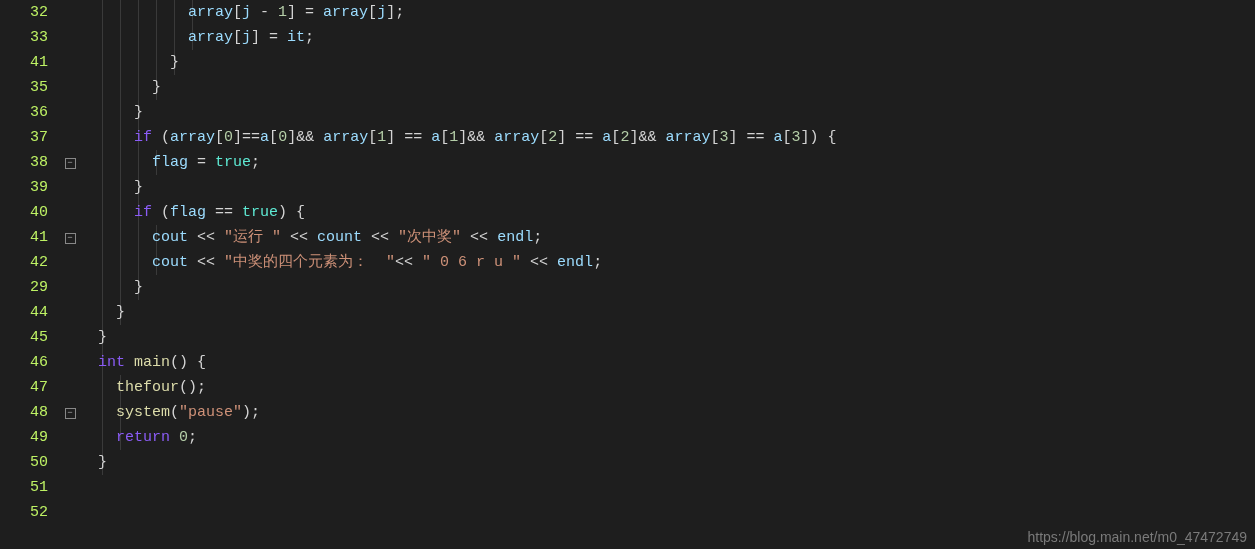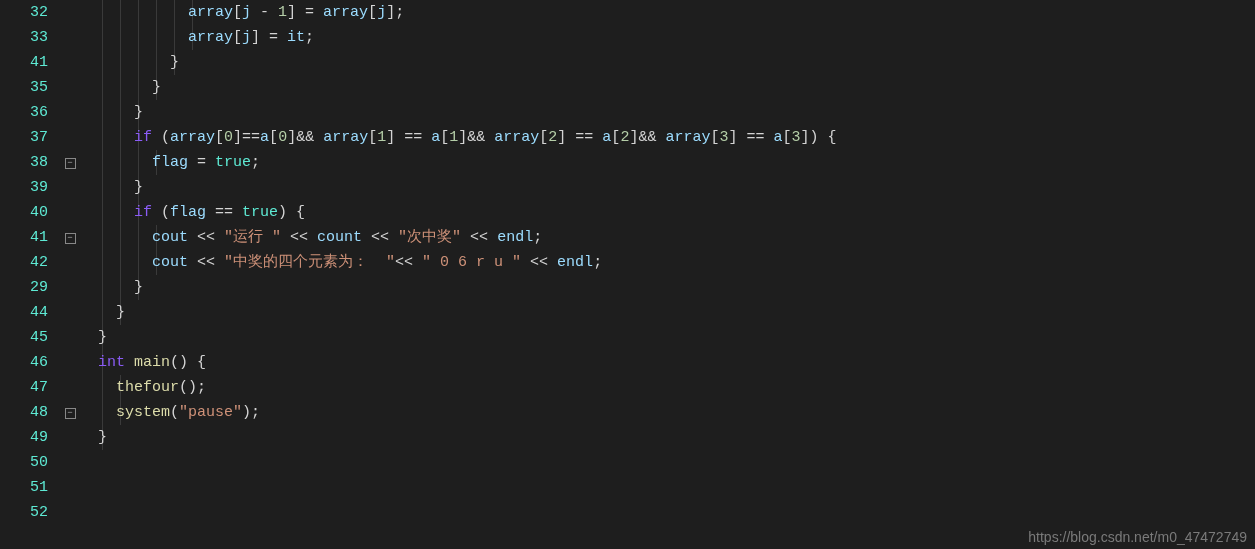--- a/index.html
+++ b/index.html
@@ -16,21 +16,21 @@
   .editor {
     display: flex;
     width: 100%;
     height: 100%;
   }
   .gutter {
     width: 60px;
     background: #1e1e1e;
     text-align: right;
     padding-right: 12px;
-    color: #5eead4;
+    color: #bef264;
     user-select: none;
     flex-shrink: 0;
   }
   .gutter-line {
     height: 25px;
     line-height: 25px;
   }
   .fold-col {
     width: 20px;
     background: #1e1e1e;
@@ -160,17 +160,18 @@
       <div class="code-line"><span class="guide" style="left: 22px;"></span><span class="guide" style="left: 40px;"></span><span class="guide" style="left: 58px;"></span><span class="code-text" style="padding-left: 54px;"><span class="t-br">}</span></span></div>
       <div class="code-line"><span class="guide" style="left: 22px;"></span><span class="guide" style="left: 40px;"></span><span class="guide" style="left: 58px;"></span><span class="code-text" style="padding-left: 54px;"><span class="t-kw">if </span><span class="t-op">(</span><span class="t-var">flag</span><span class="t-op"> == </span><span class="t-kw2">true</span><span class="t-op">) {</span></span></div>
       <div class="code-line"><span class="guide" style="left: 22px;"></span><span class="guide" style="left: 40px;"></span><span class="guide" style="left: 58px;"></span><span class="guide" style="left: 76px;"></span><span class="code-text" style="padding-left: 72px;"><span class="t-var">cout</span><span class="t-op"> &lt;&lt; </span><span class="t-str">"运行 "</span><span class="t-op"> &lt;&lt; </span><span class="t-var">count</span><span class="t-op"> &lt;&lt; </span><span class="t-str">"次中奖"</span><span class="t-op"> &lt;&lt; </span><span class="t-var">endl</span><span class="t-op">;</span></span></div>
       <div class="code-line"><span class="guide" style="left: 22px;"></span><span class="guide" style="left: 40px;"></span><span class="guide" style="left: 58px;"></span><span class="guide" style="left: 76px;"></span><span class="code-text" style="padding-left: 72px;"><span class="t-var">cout</span><span class="t-op"> &lt;&lt; </span><span class="t-str">"中奖的四个元素为：  "</span><span class="t-op">&lt;&lt; </span><span class="t-str">" 0 6 r u "</span><span class="t-op"> &lt;&lt; </span><span class="t-var">endl</span><span class="t-op">;</span></span></div>
       <div class="code-line"><span class="guide" style="left: 22px;"></span><span class="guide" style="left: 40px;"></span><span class="guide" style="left: 58px;"></span><span class="code-text" style="padding-left: 54px;"><span class="t-br">}</span></span></div>
       <div class="code-line"><span class="guide" style="left: 22px;"></span><span class="guide" style="left: 40px;"></span><span class="code-text" style="padding-left: 36px;"><span class="t-br">}</span></span></div>
       <div class="code-line"><span class="guide" style="left: 22px;"></span><span class="code-text" style="padding-left: 18px;"><span class="t-br">}</span></span></div>
       <div class="code-line"><span class="guide" style="left: 22px;"></span><span class="code-text" style="padding-left: 18px;"><span class="t-kw">int </span><span class="t-fn">main</span><span class="t-op">() {</span></span></div>
       <div class="code-line"><span class="guide" style="left: 22px;"></span><span class="guide" style="left: 40px;"></span><span class="code-text" style="padding-left: 36px;"><span class="t-fn">thefour</span><span class="t-op">();</span></span></div>
       <div class="code-line"><span class="guide" style="left: 22px;"></span><span class="guide" style="left: 40px;"></span><span class="code-text" style="padding-left: 36px;"><span class="t-fn">system</span><span class="t-op">(</span><span class="t-str">"pause"</span><span class="t-op">);</span></span></div>
+      <div class="code-line"><span class="guide" style="left: 22px;"></span><span class="guide" style="left: 40px;"></span><span class="code-text" style="padding-left: 36px;"><span class="t-kw">return </span><span class="t-num">0</span><span class="t-op">;</span></span></div>
       <div class="code-line"><span class="guide" style="left: 22px;"></span><span class="code-text" style="padding-left: 18px;"><span class="t-br">}</span></span></div>
     </div>
 </div>
 
-<div class="watermark">https://blog.csdn.net/m0_47472749</div>
+<div class="watermark">https://blog.main.net/m0_47472749</div>
 
 </body></html>

